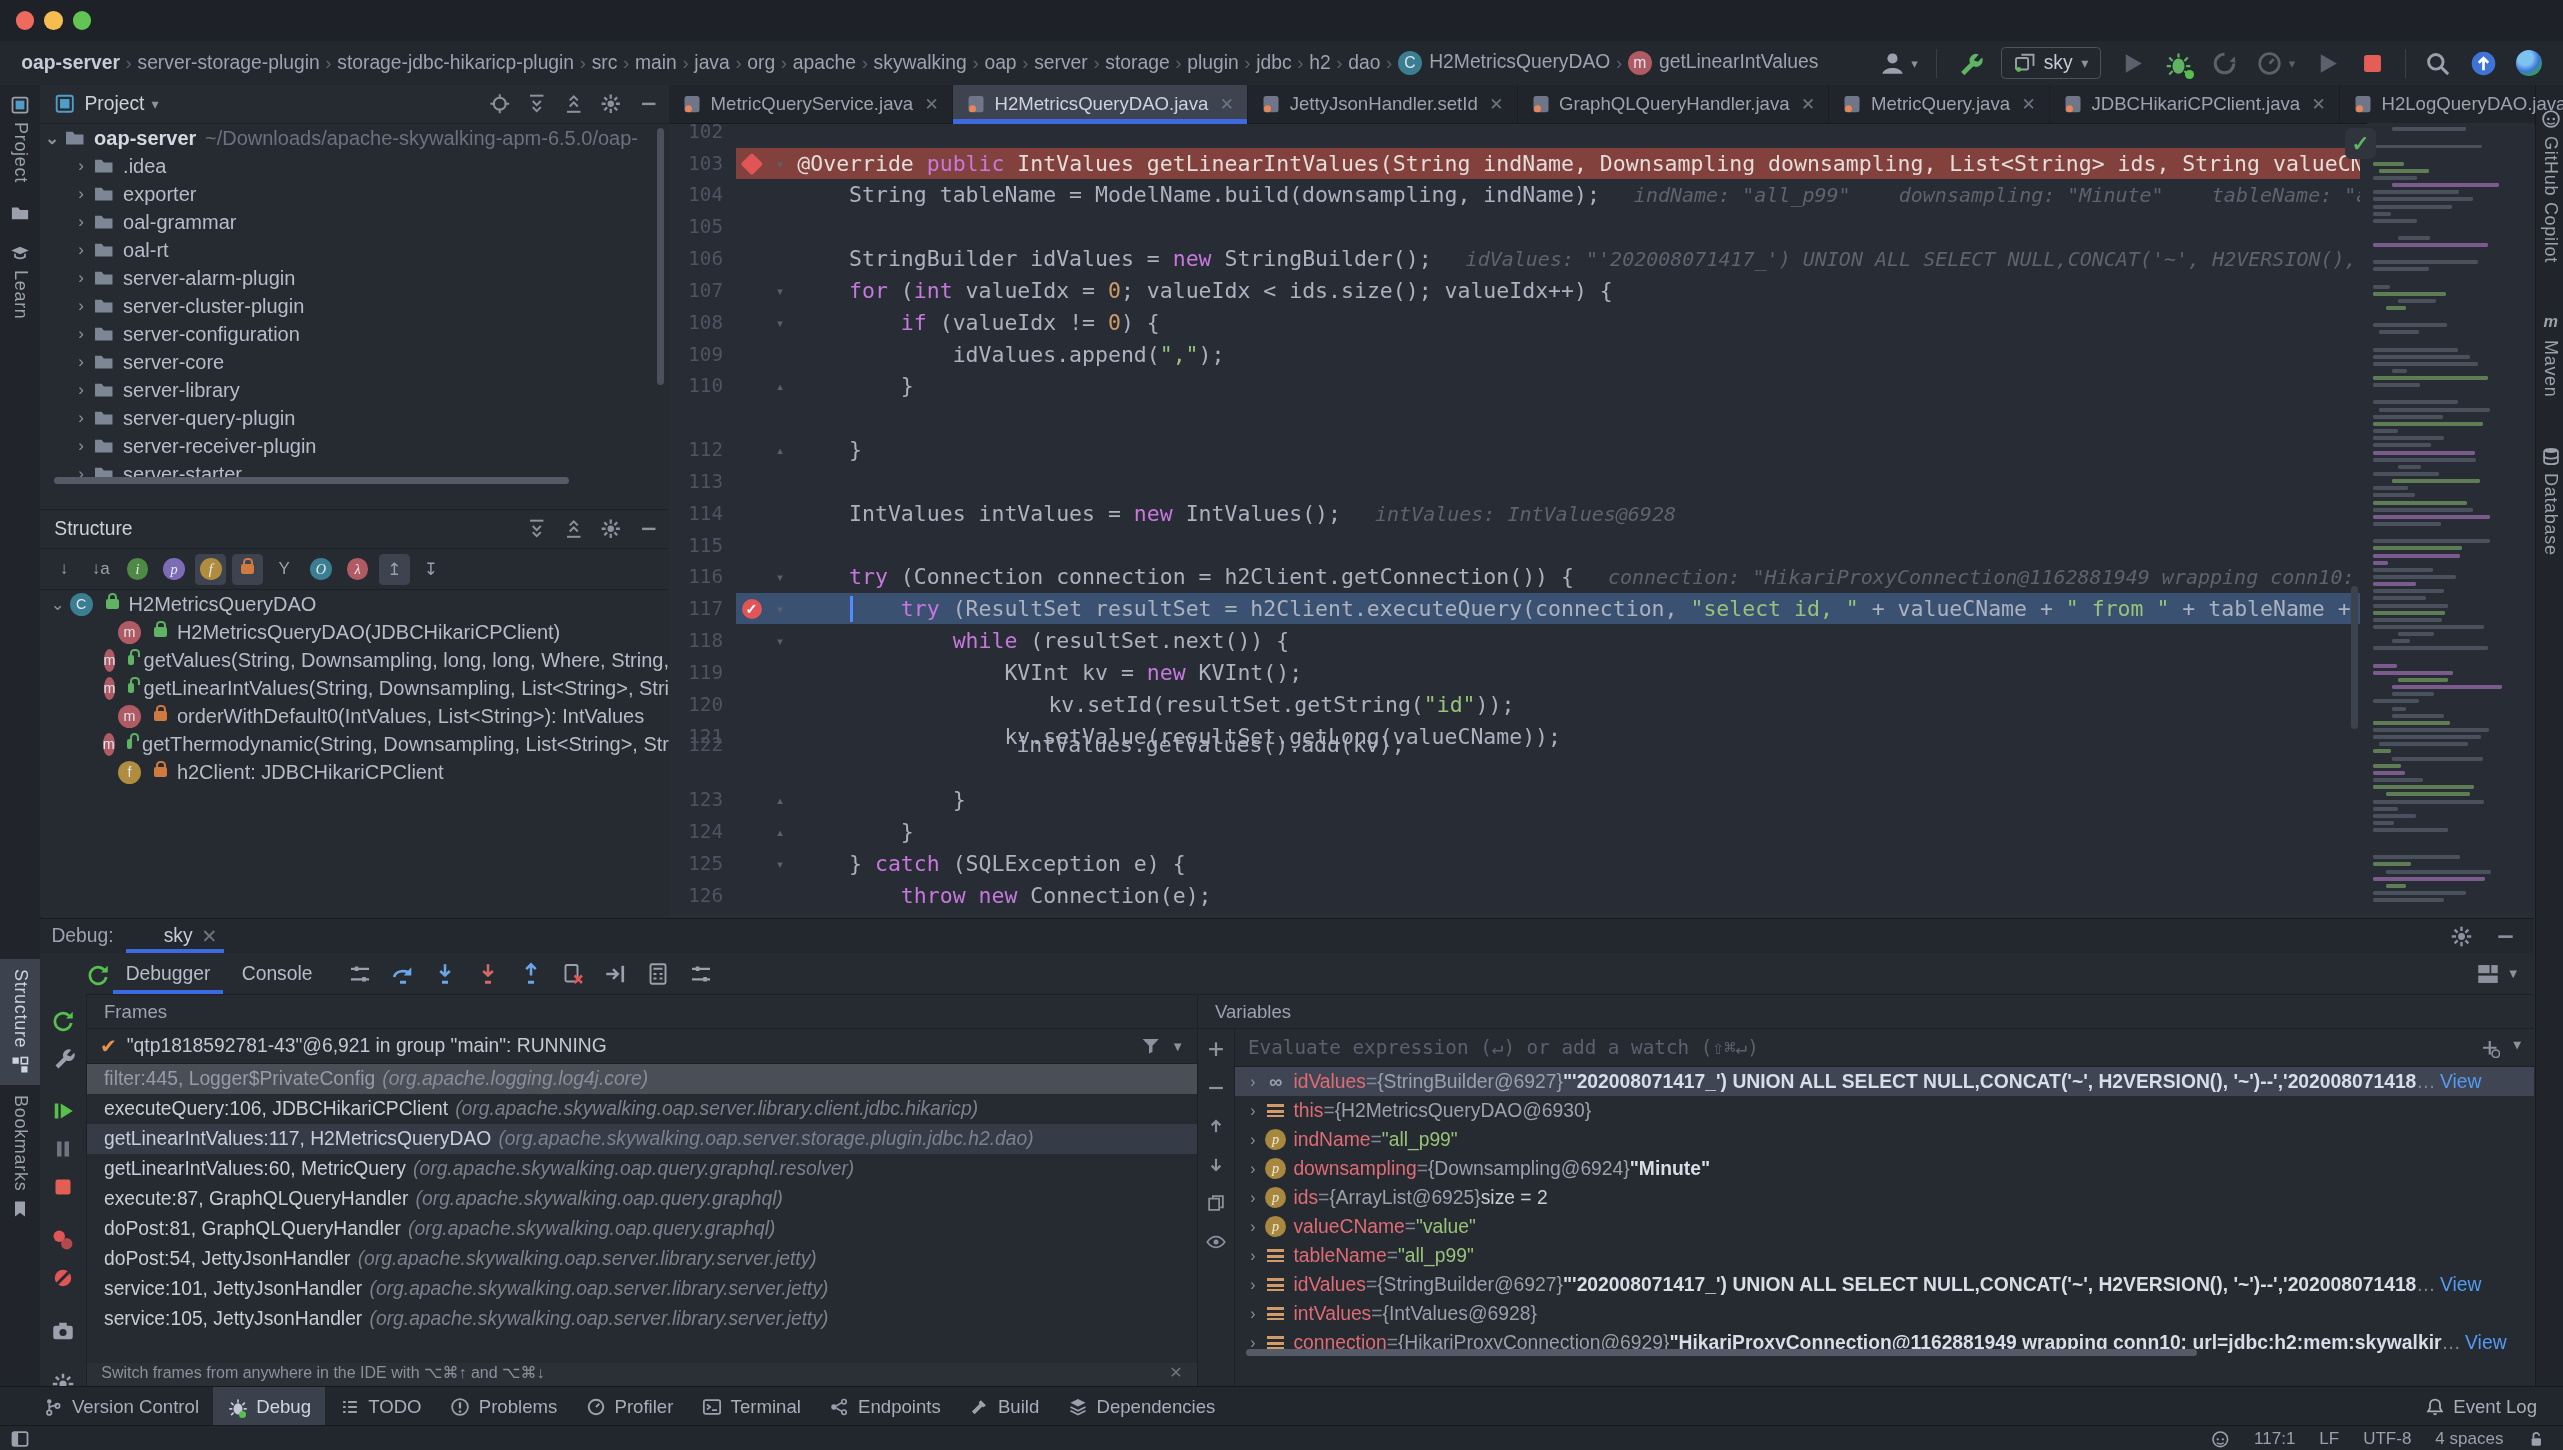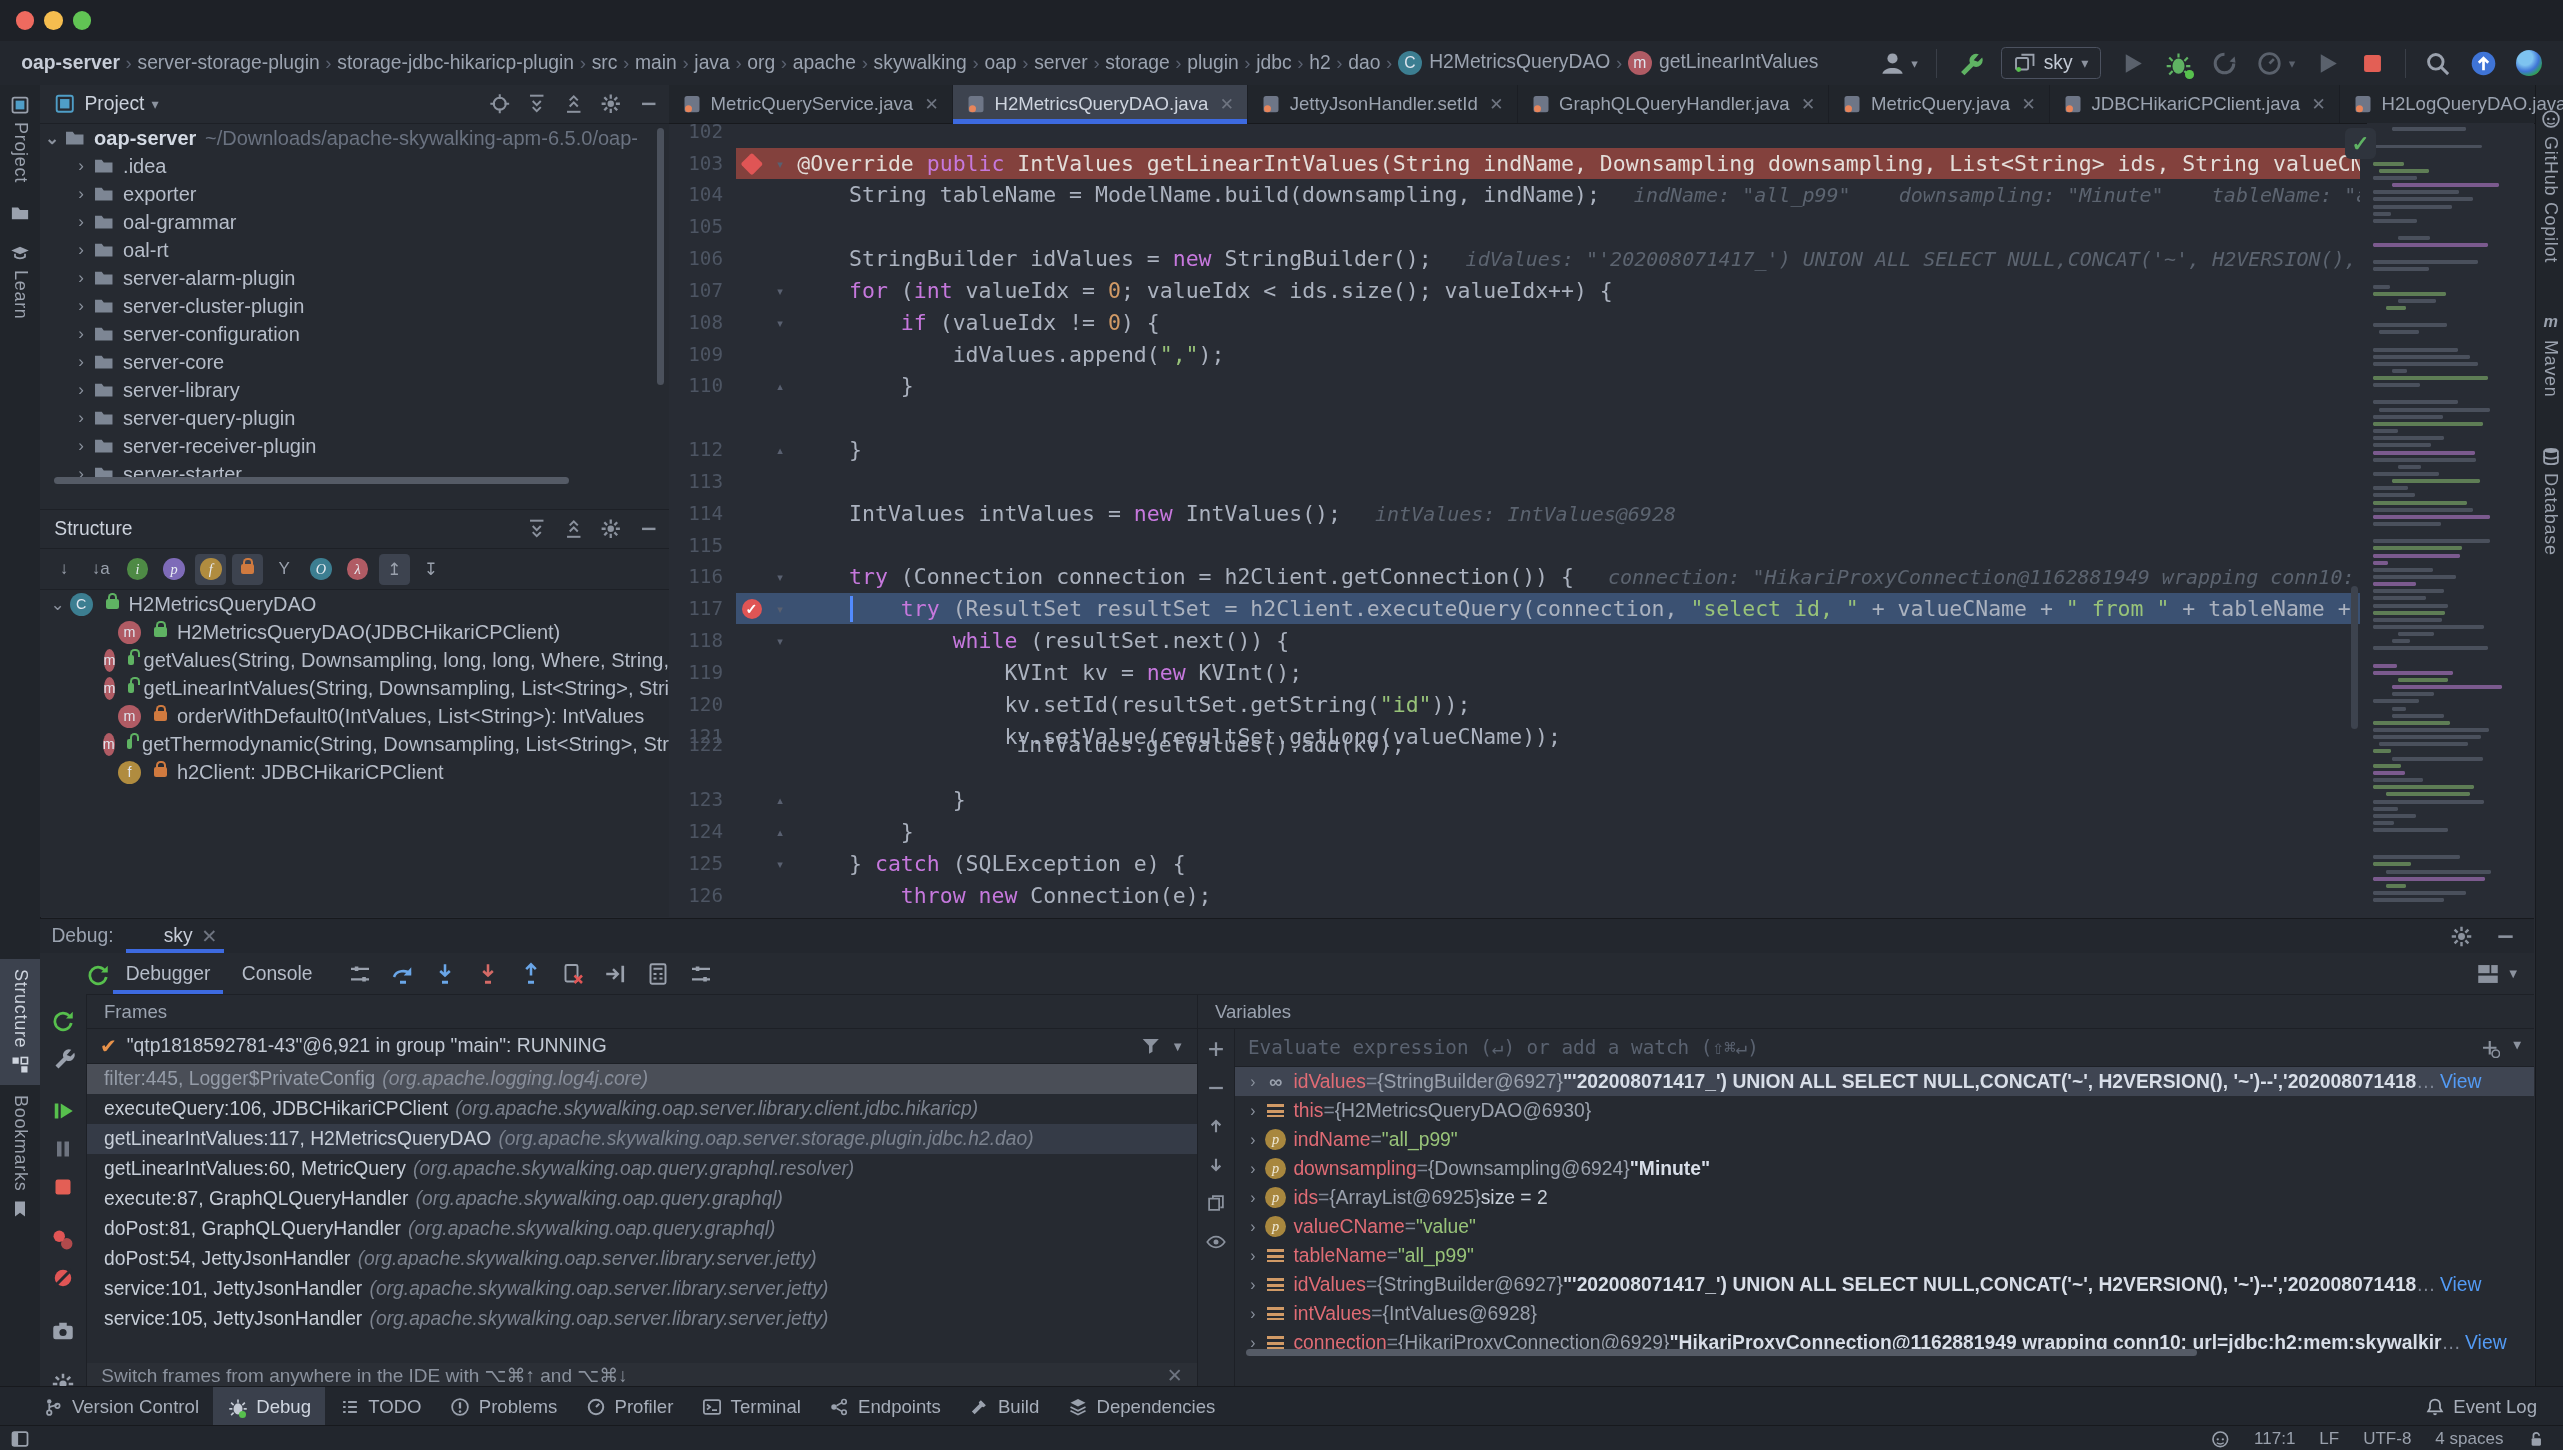--- a/index.html
+++ b/index.html
@@ -125,21 +125,21 @@
   .threadrow{height:34px;display:flex;align-items:center;padding:0 13px;font-size:19.3px;color:#c2c9d4;
              border-bottom:0.7px solid #1d2026;flex:none;}
   .threadrow .chk{color:#e8924a;font-size:20px;margin-right:10px;}
   .threadrow .tr-icons{margin-left:auto;display:flex;align-items:center;gap:10px;color:#8b929e;}
   .flist{flex:1;overflow:hidden;font-size:19.3px;}
   .frow{height:30px;display:flex;align-items:center;padding:0 17px;white-space:nowrap;color:#c7ced8;}
   .frow .pkg{color:#7b828e;font-style:italic;margin-left:7.2px;}
   .frow.lib{background:#4a4e57;color:#959ca8;}
   .frow.lib .pkg{color:#878d99;}
   .frow.cur{background:#353b47;}
-  .fhint{height:23.6px;background:#2b2f36;display:flex;align-items:flex-end;padding:0 14.3px;font-size:19px;color:#8a919d;flex:none;}
+  .fhint{height:23.6px;background:#2b2f36;display:flex;align-items:flex-start;padding:0 14.3px;font-size:16px;color:#8a919d;flex:none;}
   .fhint .x{margin-left:auto;color:#6e7480;}
   .vars{flex:1;position:relative;display:flex;flex-direction:column;overflow:hidden;}
   .varsbody{flex:1;display:flex;overflow:hidden;}
   .vstrip{width:36px;border-right:0.7px solid #1d2026;display:flex;flex-direction:column;align-items:center;gap:18.6px;
           padding-top:10px;color:#8b929e;font-size:21.5px;}
   .vstrip .svgi{width:20px;height:20px;}
   .vcontent{flex:1;position:relative;overflow:hidden;}
   .veval{height:37px;display:flex;align-items:center;padding:0 13px;border-bottom:0.7px solid #1d2026;
          font-family:"DejaVu Sans Mono",monospace;font-size:19.3px;color:#5a6270;}
   .veval .ve-icons{margin-left:auto;display:flex;gap:13px;color:#8b929e;}
@@ -684,21 +684,21 @@
           <span class="band exec"><span class="gslot"><span class="bpcheck">✓</span></span><span class="fslot">▾</span><span class="caret"></span><span class="codetext"><span class="tok-k">        try</span><span class="tok-t"> (ResultSet resultSet = h2Client.executeQuery(connection, </span><span class="tok-s">"select id, "</span><span class="tok-t"> + valueCName + </span><span class="tok-s">" from "</span><span class="tok-t"> + tableName + </span><span class="tok-s">" where id in ("</span></span></span>
         </div>
         <div class="line" style="top: 502px;">
           <span class="num">118</span>
           <span class="band"><span class="gslot"></span><span class="fslot">▾</span><span class="codetext"><span class="tok-k">            while</span><span class="tok-t"> (resultSet.next()) {</span></span></span>
         </div>
         <div class="line" style="top: 534px;">
           <span class="num">119</span>
           <span class="band"><span class="gslot"></span><span class="fslot"></span><span class="codetext"><span class="tok-t">                KVInt kv = </span><span class="tok-k">new</span><span class="tok-t"> KVInt();</span></span></span>
         </div>
-        <div class="line" style="top: 566px;">
+        <div class="line" style="top: 566px; gap: 44px;">
           <span class="num">120</span>
           <span class="band"><span class="gslot"></span><span class="fslot"></span><span class="codetext"><span class="tok-t">                kv.setId(resultSet.getString(</span><span class="tok-s">"id"</span><span class="tok-t">));</span></span></span>
         </div>
         <div class="line" style="top: 598px;">
           <span class="num">121</span>
           <span class="band"><span class="gslot"></span><span class="fslot"></span><span class="codetext"><span class="tok-t">                kv.setValue(resultSet.getLong(valueCName));</span></span></span>
         </div>
         <div class="line" style="top: 606px; gap: 12px;">
           <span class="num">122</span>
           <span class="band"><span class="gslot"></span><span class="fslot"></span><span class="codetext"><span class="tok-t">                intValues.getValues().add(kv);</span></span></span>

